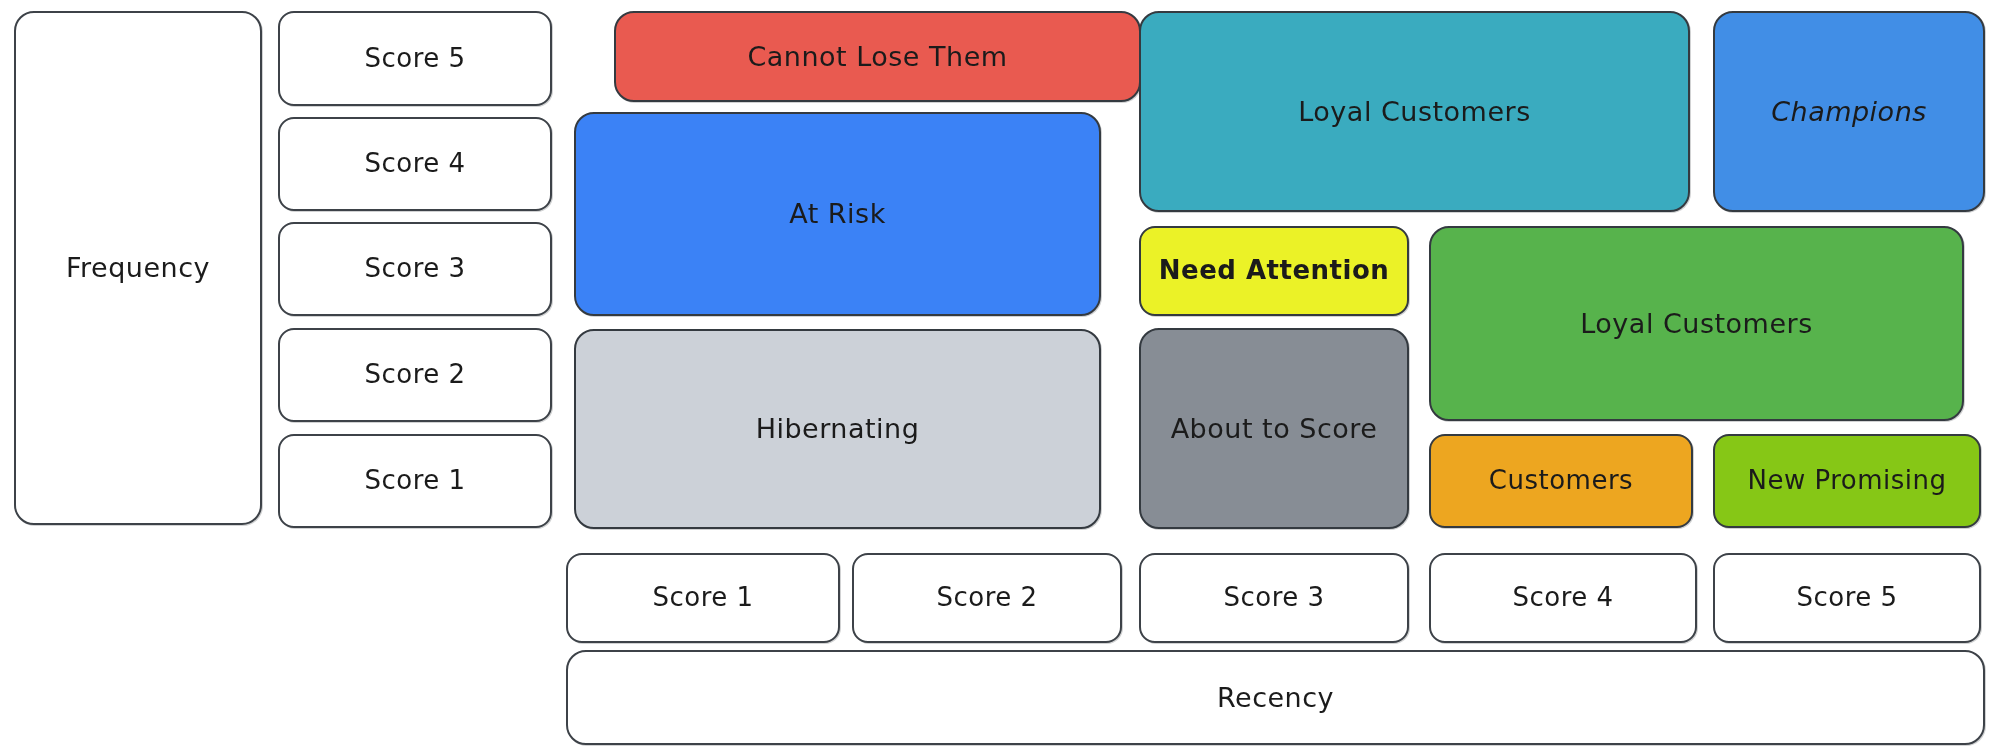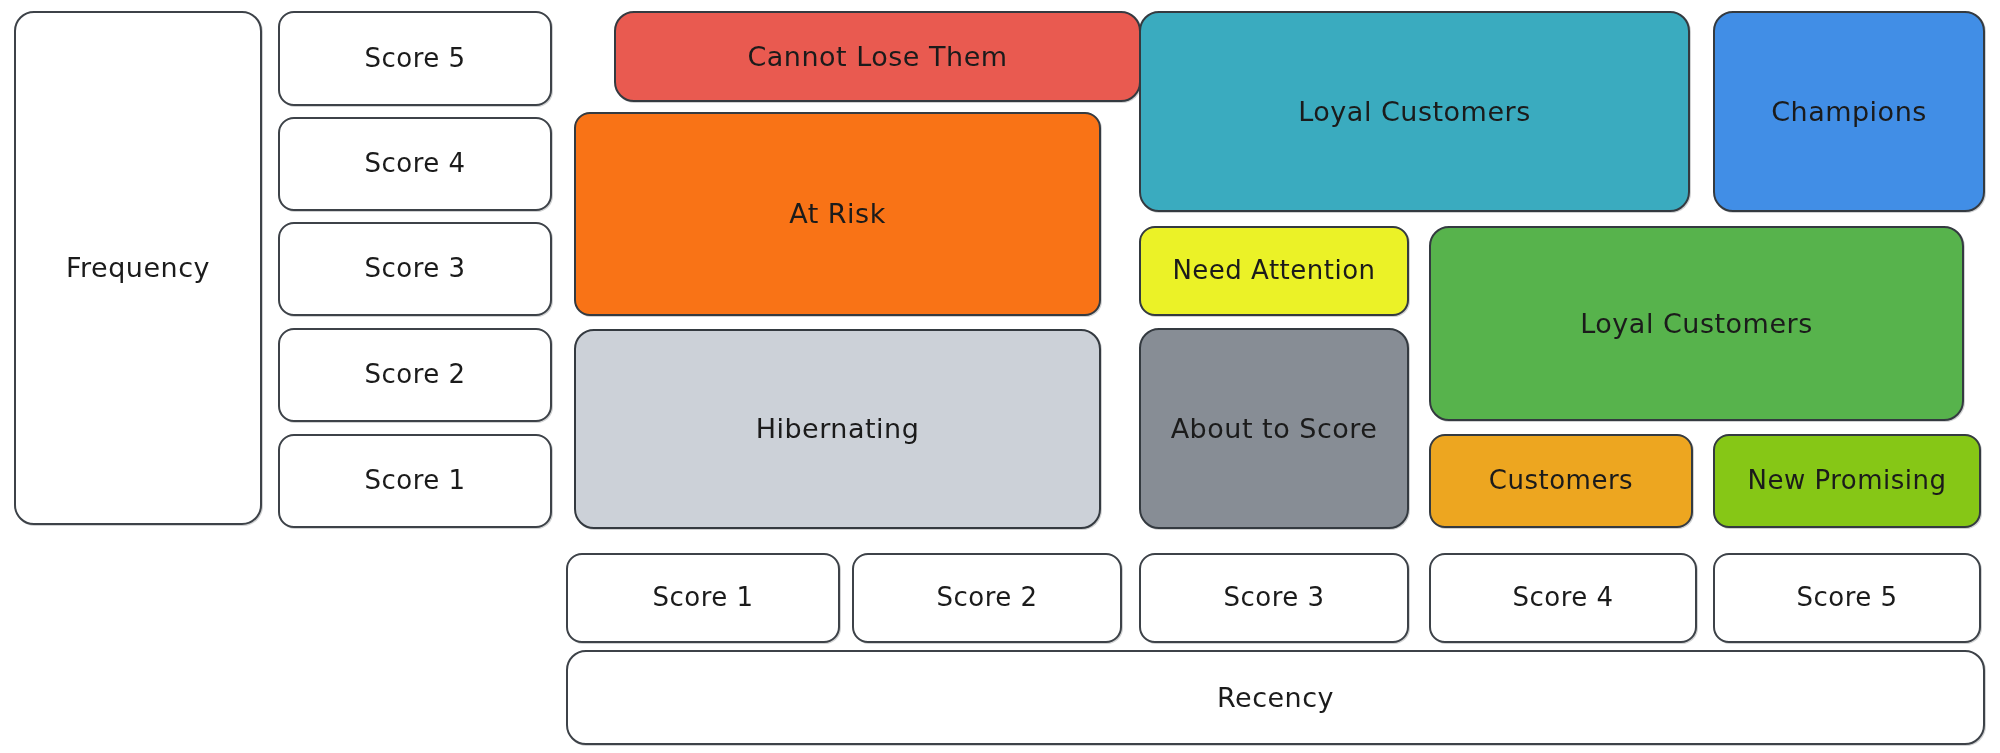--- a/index.html
+++ b/index.html
@@ -33,21 +33,21 @@
   .fs4{left:278px;top:117px;width:274px;height:94px;}
   .fs3{left:278px;top:222px;width:274px;height:94px;}
   .fs2{left:278px;top:328px;width:274px;height:94px;}
   .fs1{left:278px;top:434px;width:274px;height:94px;}
 
   
   .seg-cannot{left:574px;top:11px;width:527px;height:91px;margin-left:40px;}
   .seg-atrisk{left:574px;top:112px;width:527px;height:204px;}
   .seg-hibernating{left:574px;top:329px;width:527px;height:200px;}
   .seg-loyal-teal{left:1139px;top:11px;width:551px;height:201px;}
-  .seg-champions{left:1713px;top:11px;width:272px;height:201px;}
+  .seg-champions{left:1713px;top:11px;width:272px;height:201px;font-style:italic;}
   .seg-need{left:1139px;top:226px;width:270px;height:90px;}
   .seg-loyal-green{left:1429px;top:226px;width:535px;height:195px;}
   .seg-sleep{left:1139px;top:328px;width:270px;height:201px;}
   .seg-promising{left:1429px;top:434px;width:264px;height:94px;}
   .seg-newcust{left:1713px;top:434px;width:268px;height:94px;}
 
   
   .rs1{left:566px;top:553px;width:274px;height:90px;}
   .rs2{left:852px;top:553px;width:270px;height:90px;}
   .rs3{left:1139px;top:553px;width:270px;height:90px;}
@@ -75,33 +75,33 @@
   <div class="box white small fs2">
     <span class="label">Score 2</span>
   </div>
   <div class="box white small fs1">
     <span class="label">Score 1</span>
   </div>
 
   <div class="box seg-cannot" style="background: rgb(233, 90, 80);">
     <span class="label">Cannot Lose Them</span>
   </div>
-  <div class="box seg-atrisk" style="background: #f97316; border-radius: 16px;">
+  <div class="box seg-atrisk" style="background: #3b82f6;">
     <span class="label">At Risk</span>
   </div>
   <div class="box seg-hibernating" style="background: rgb(204, 209, 216);">
     <span class="label">Hibernating</span>
   </div>
   <div class="box seg-loyal-teal" style="background: rgb(58, 171, 191);">
     <span class="label">Loyal Customers</span>
   </div>
   <div class="box seg-champions" style="background: rgb(65, 142, 230);">
     <span class="label">Champions</span>
   </div>
-  <div class="box small seg-need" style="background: rgb(235, 242, 39);">
+  <div class="box small seg-need" style="background: rgb(235, 242, 39); font-weight: bold;">
     <span class="label">Need Attention</span>
   </div>
   <div class="box seg-loyal-green" style="background: rgb(87, 179, 76);">
     <span class="label">Loyal Customers</span>
   </div>
   <div class="box seg-sleep" style="background: rgb(135, 141, 149);">
     <span class="label">About to Score</span>
   </div>
   <div class="box small seg-promising" style="background: rgb(237, 166, 32);">
     <span class="label">Customers</span>

